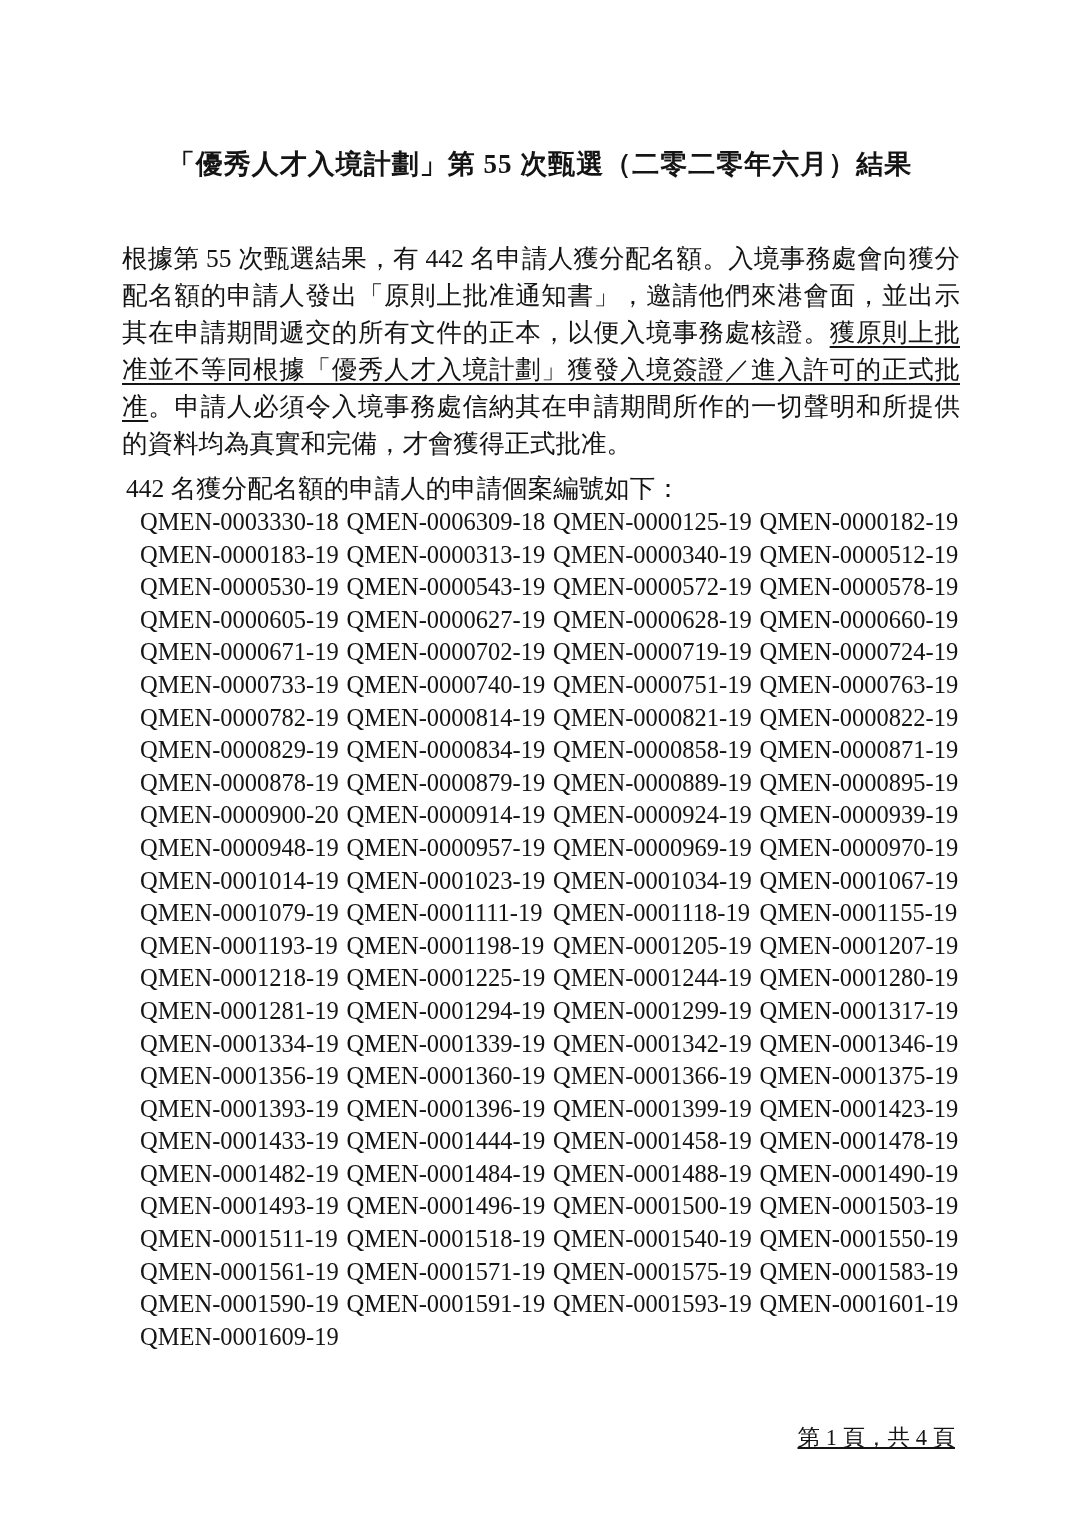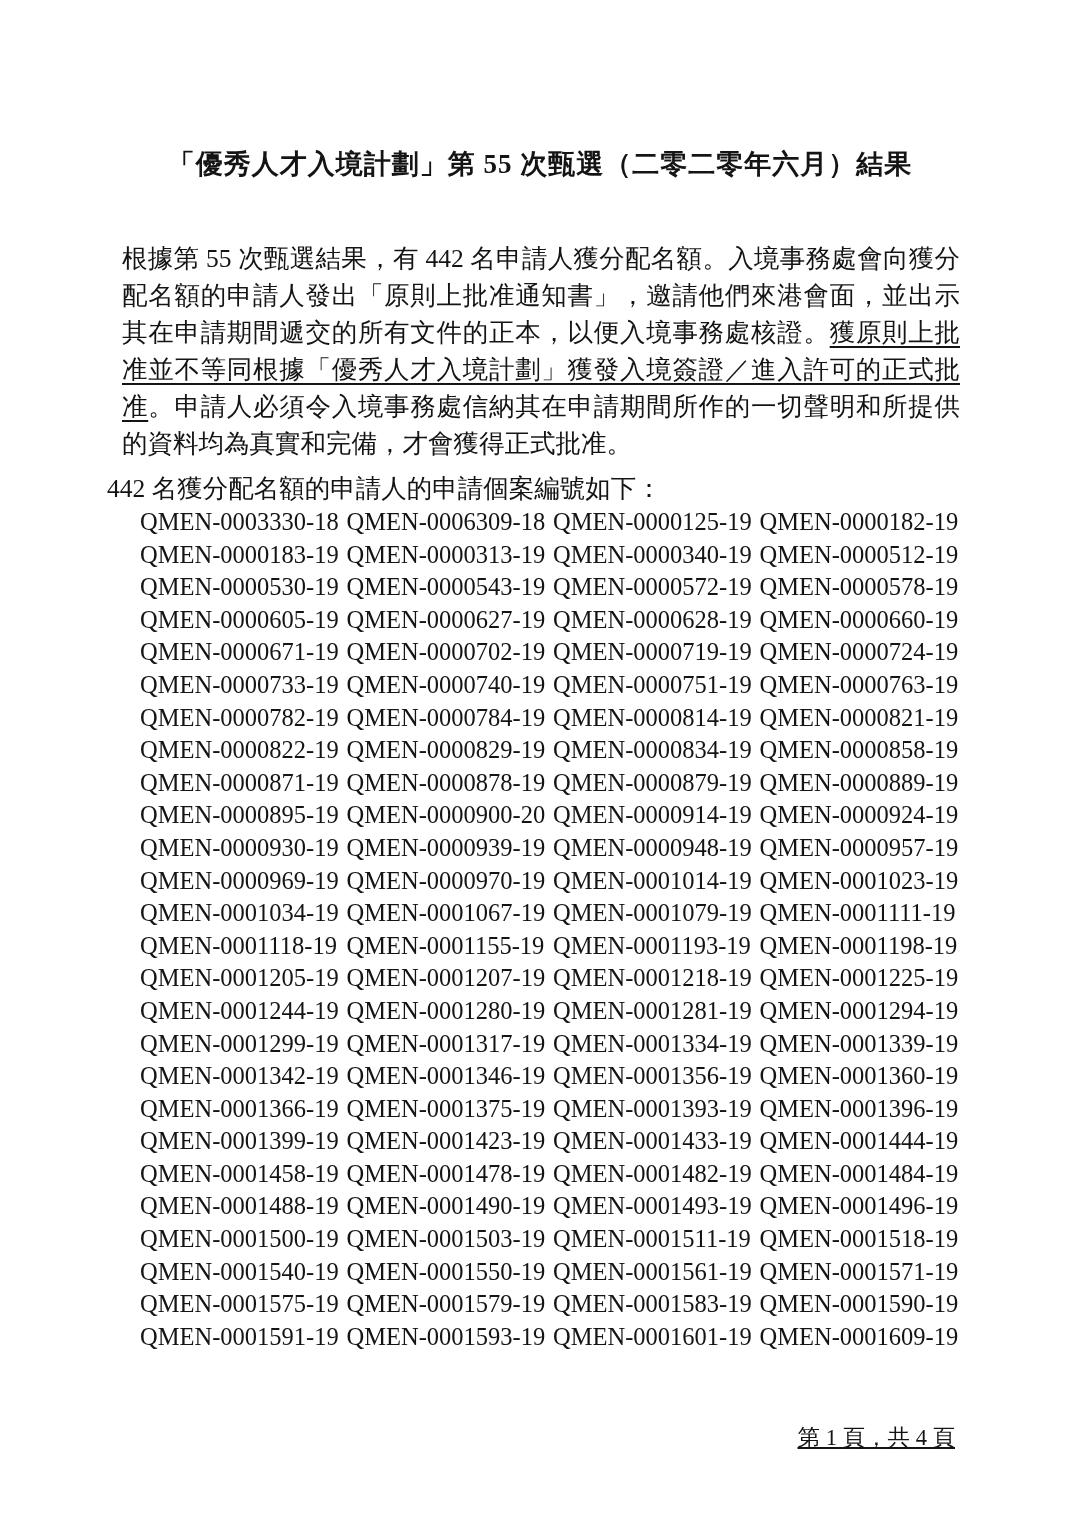--- a/index.html
+++ b/index.html
@@ -36,21 +36,21 @@
     text-align: justify;
   }
   .underlined-text {
     text-decoration: underline;
     text-decoration-thickness: 2px;
     text-underline-offset: 5px;
   }
   .case-list-intro {
     position: absolute;
     top: 444px;
-    left: 107px;
+    left: 126px;
     width: 838px;
     font-size: 25.5px;
     line-height: 37px;
   }
   .case-number-table {
     position: absolute;
     top: 506px;
     left: 140px;
     width: 826px;
     display: grid;
@@ -101,36 +101,34 @@
       <div class="case-cell">QMEN-0000660-19</div>
       <div class="case-cell">QMEN-0000671-19</div>
       <div class="case-cell">QMEN-0000702-19</div>
       <div class="case-cell">QMEN-0000719-19</div>
       <div class="case-cell">QMEN-0000724-19</div>
       <div class="case-cell">QMEN-0000733-19</div>
       <div class="case-cell">QMEN-0000740-19</div>
       <div class="case-cell">QMEN-0000751-19</div>
       <div class="case-cell">QMEN-0000763-19</div>
       <div class="case-cell">QMEN-0000782-19</div>
-      <div class="case-cell">QMEN-0000784-19</div>
       <div class="case-cell">QMEN-0000814-19</div>
       <div class="case-cell">QMEN-0000821-19</div>
       <div class="case-cell">QMEN-0000822-19</div>
       <div class="case-cell">QMEN-0000829-19</div>
       <div class="case-cell">QMEN-0000834-19</div>
       <div class="case-cell">QMEN-0000858-19</div>
       <div class="case-cell">QMEN-0000871-19</div>
       <div class="case-cell">QMEN-0000878-19</div>
       <div class="case-cell">QMEN-0000879-19</div>
       <div class="case-cell">QMEN-0000889-19</div>
       <div class="case-cell">QMEN-0000895-19</div>
       <div class="case-cell">QMEN-0000900-20</div>
       <div class="case-cell">QMEN-0000914-19</div>
       <div class="case-cell">QMEN-0000924-19</div>
-      <div class="case-cell">QMEN-0000930-19</div>
       <div class="case-cell">QMEN-0000939-19</div>
       <div class="case-cell">QMEN-0000948-19</div>
       <div class="case-cell">QMEN-0000957-19</div>
       <div class="case-cell">QMEN-0000969-19</div>
       <div class="case-cell">QMEN-0000970-19</div>
       <div class="case-cell">QMEN-0001014-19</div>
       <div class="case-cell">QMEN-0001023-19</div>
       <div class="case-cell">QMEN-0001034-19</div>
       <div class="case-cell">QMEN-0001067-19</div>
       <div class="case-cell">QMEN-0001079-19</div>
@@ -173,21 +171,20 @@
       <div class="case-cell">QMEN-0001496-19</div>
       <div class="case-cell">QMEN-0001500-19</div>
       <div class="case-cell">QMEN-0001503-19</div>
       <div class="case-cell">QMEN-0001511-19</div>
       <div class="case-cell">QMEN-0001518-19</div>
       <div class="case-cell">QMEN-0001540-19</div>
       <div class="case-cell">QMEN-0001550-19</div>
       <div class="case-cell">QMEN-0001561-19</div>
       <div class="case-cell">QMEN-0001571-19</div>
       <div class="case-cell">QMEN-0001575-19</div>
-      <div class="case-cell">QMEN-0001579-19</div>
       <div class="case-cell">QMEN-0001583-19</div>
       <div class="case-cell">QMEN-0001590-19</div>
       <div class="case-cell">QMEN-0001591-19</div>
       <div class="case-cell">QMEN-0001593-19</div>
       <div class="case-cell">QMEN-0001601-19</div>
       <div class="case-cell">QMEN-0001609-19</div>
     </div>
 
   <div class="page-number">第 1 頁，共 4 頁</div>
 

